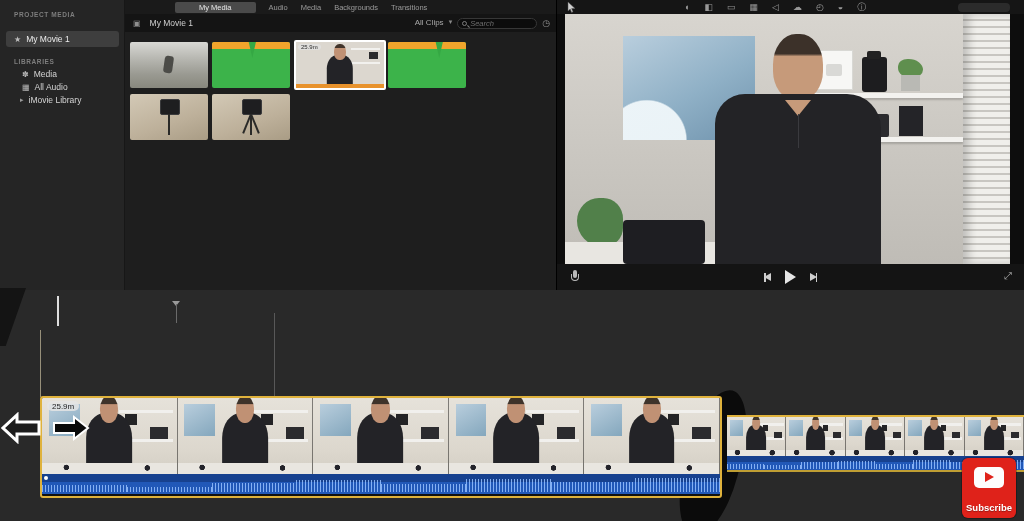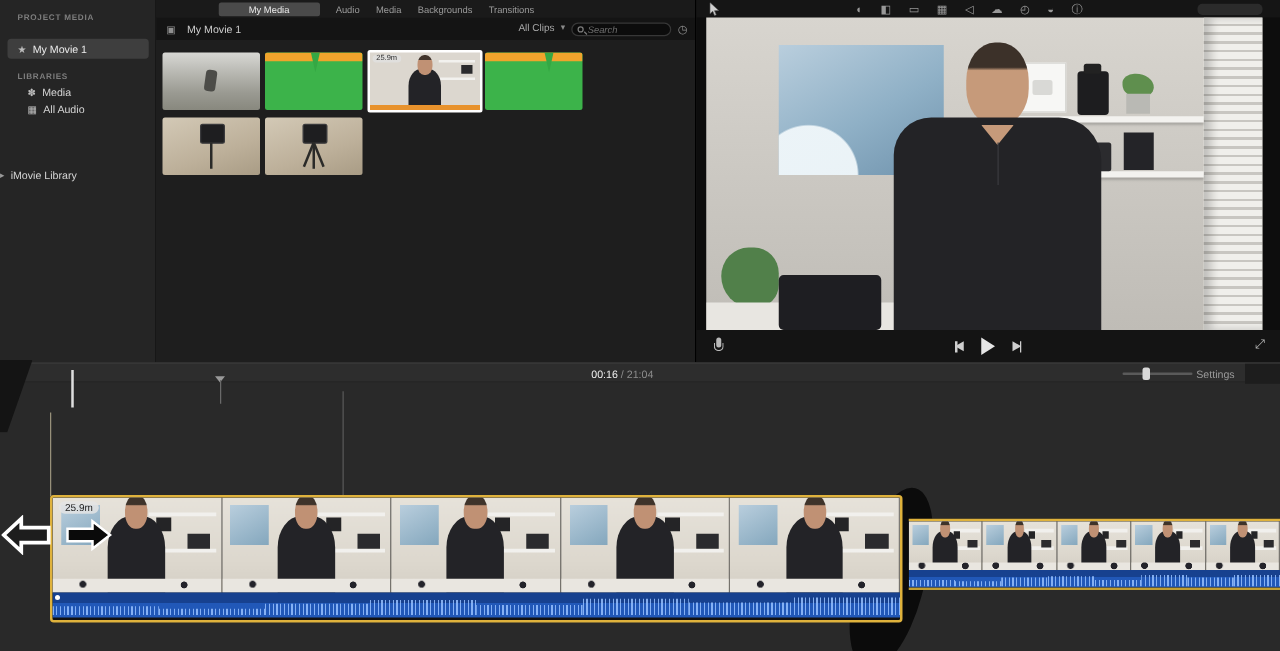--- a/index.html
+++ b/index.html
@@ -173,21 +173,21 @@
       </div>
       <div class="side-sec" style="top:58px;">LIBRARIES</div>
       <div class="side-item" style="top:69px;">
         <span class="ic">✽</span>
         <span>Media</span>
       </div>
       <div class="side-item" style="top:82px;">
         <span class="ic">▦</span>
         <span>All Audio</span>
       </div>
-      <div class="side-item" style="top:95px; left:0;margin-top:40px;">
+      <div class="side-item" style="top:95px; left:20px;">
         <span class="tri">▸</span>
         <span>iMovie Library</span>
       </div>
     </div>
 
     <div class="browser">
       <div class="tabbar">
         <span class="tab sel">My Media</span>
         <span class="tab">Audio</span>
         <span class="tab">Media</span>
@@ -277,31 +277,20 @@
           <div class="t-next">
               <i></i>
             </div>
         </div>
         <span class="fullscreen">⤢</span>
       </div>
     </div>
   </div>
 
   <div class="timeline">
-    <div class="tl-header">
-      <div class="tl-time">
-        <span class="cur">00:16</span>
-        <span>/</span>
-        <span>21:04</span>
-      </div>
-      <div class="zoom-track"></div>
-      <div class="zoom-thumb"></div>
-      <div class="tl-settings">Settings</div>
-      <div class="tl-corner"></div>
-    </div>
 
     <div class="black-wedge"></div>
     <div class="ph1"></div>
     <div class="mk-tri"></div>
     <div class="mk-line"></div>
     <div class="vline2"></div>
     <div class="vline-clipleft"></div>
     <div class="swoosh"></div>
 
     <div class="bg-strip">
@@ -420,14 +409,18 @@
       </div>
     </div>
 
     <svg class="cursor-svg" style="left:1px; top:122px;" width="40" height="32" viewBox="0 0 40 32">
       <path d="M38,10 L16,10 L16,3 L2,16 L16,29 L16,22 L38,22 Z" fill="#1d1d1d" stroke="#ffffff" stroke-width="3"></path>
     </svg>
     <svg class="cursor-svg" style="left:52px; top:124px;" width="38" height="28" viewBox="0 0 38 28">
       <path d="M2,9 L22,9 L22,3 L36,14 L22,25 L22,19 L2,19 Z" fill="#0a0a0a" stroke="#ffffff" stroke-width="2"></path>
     </svg>
 
+    <div class="subscribe">
+      <div class="sub-play"></div>
+      <div class="sub-label">Subscribe</div>
+    </div>
   </div>
 </div>
 
 </body></html>

